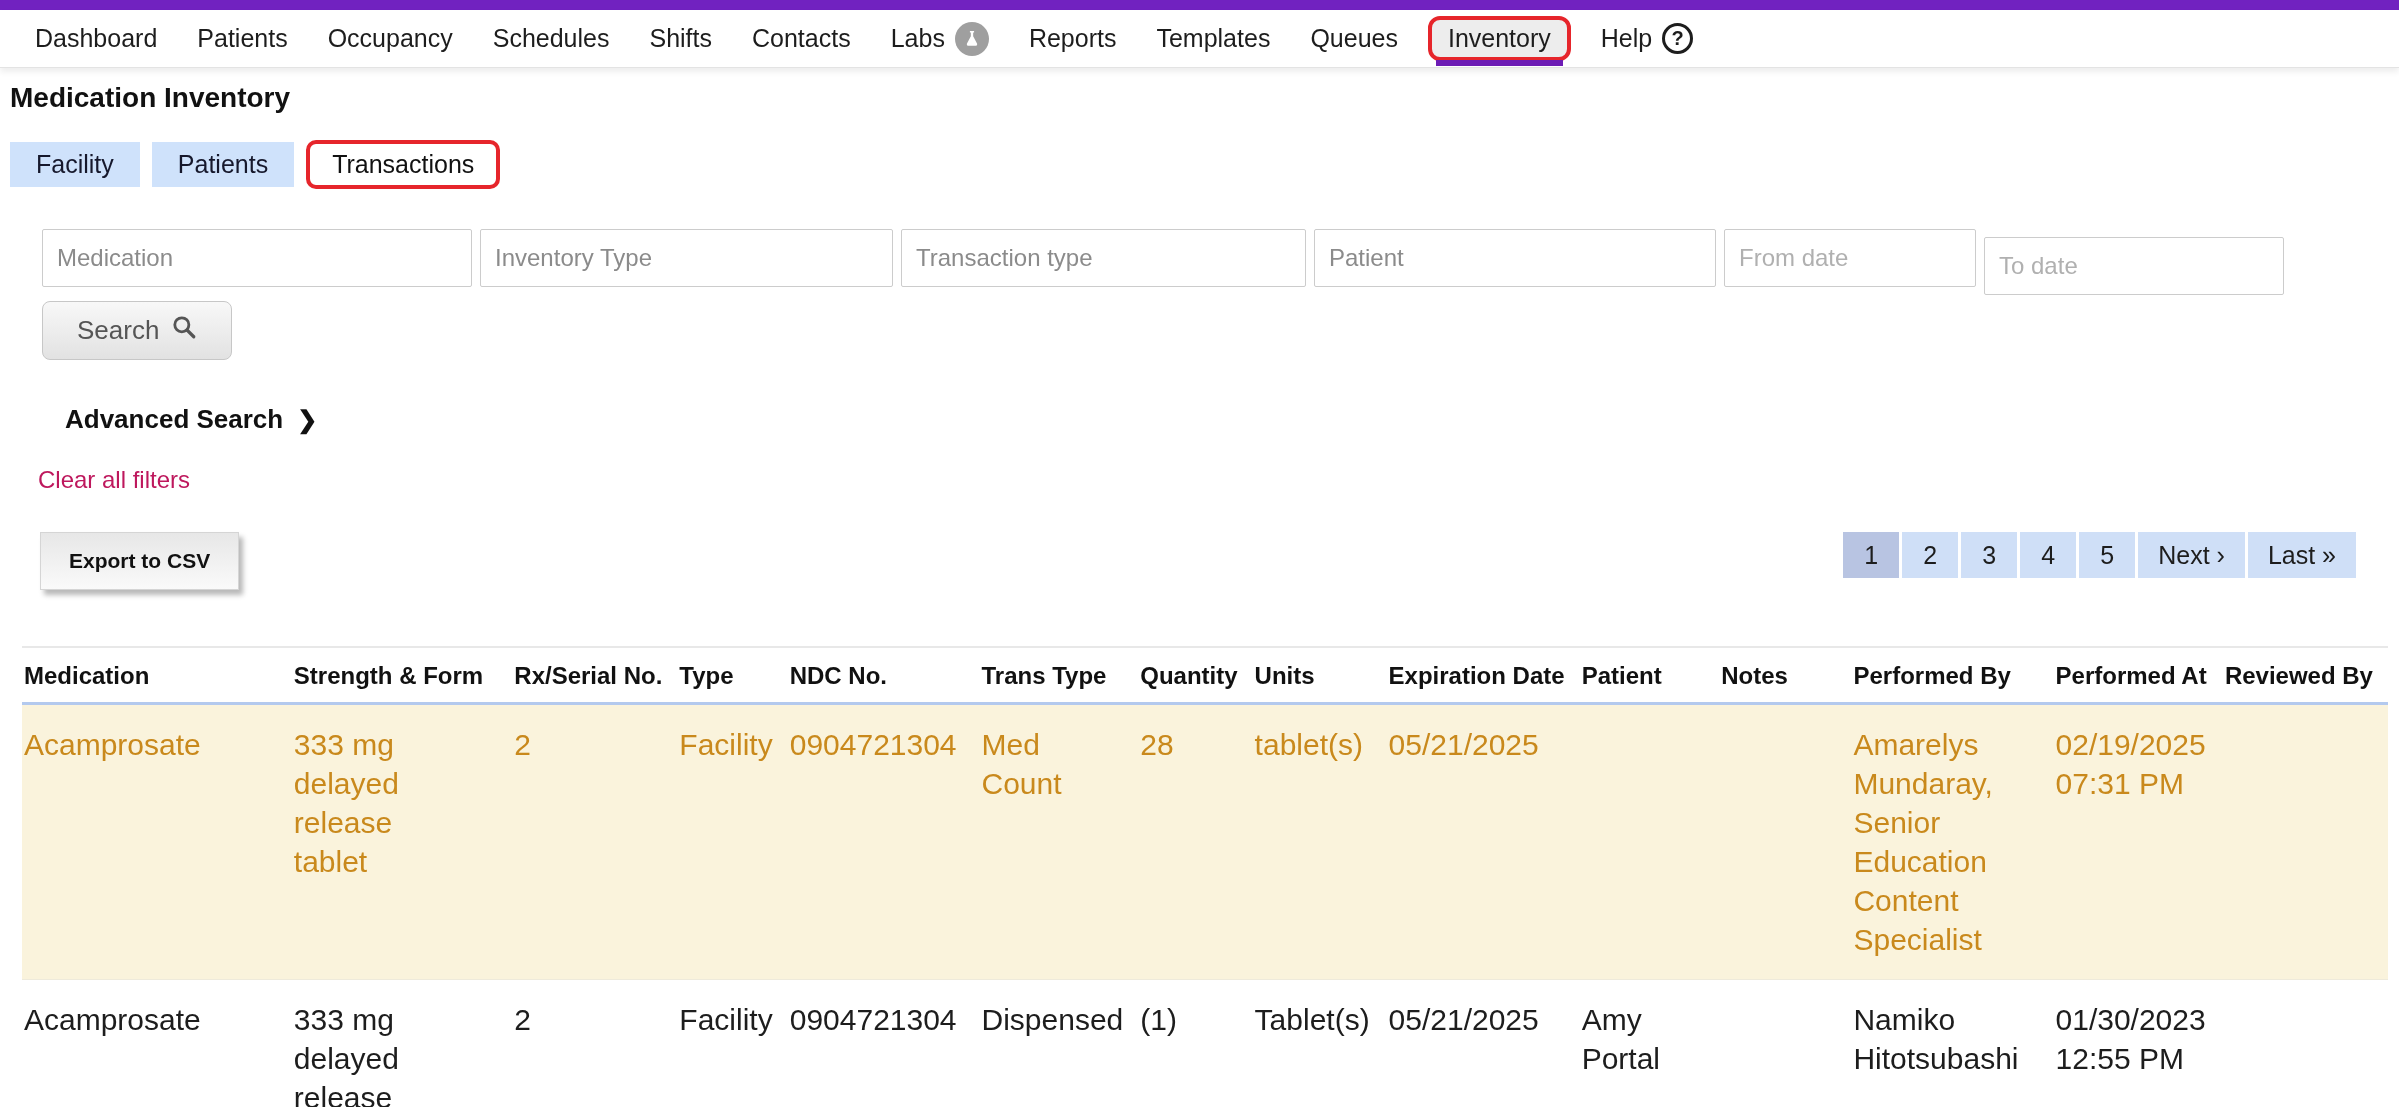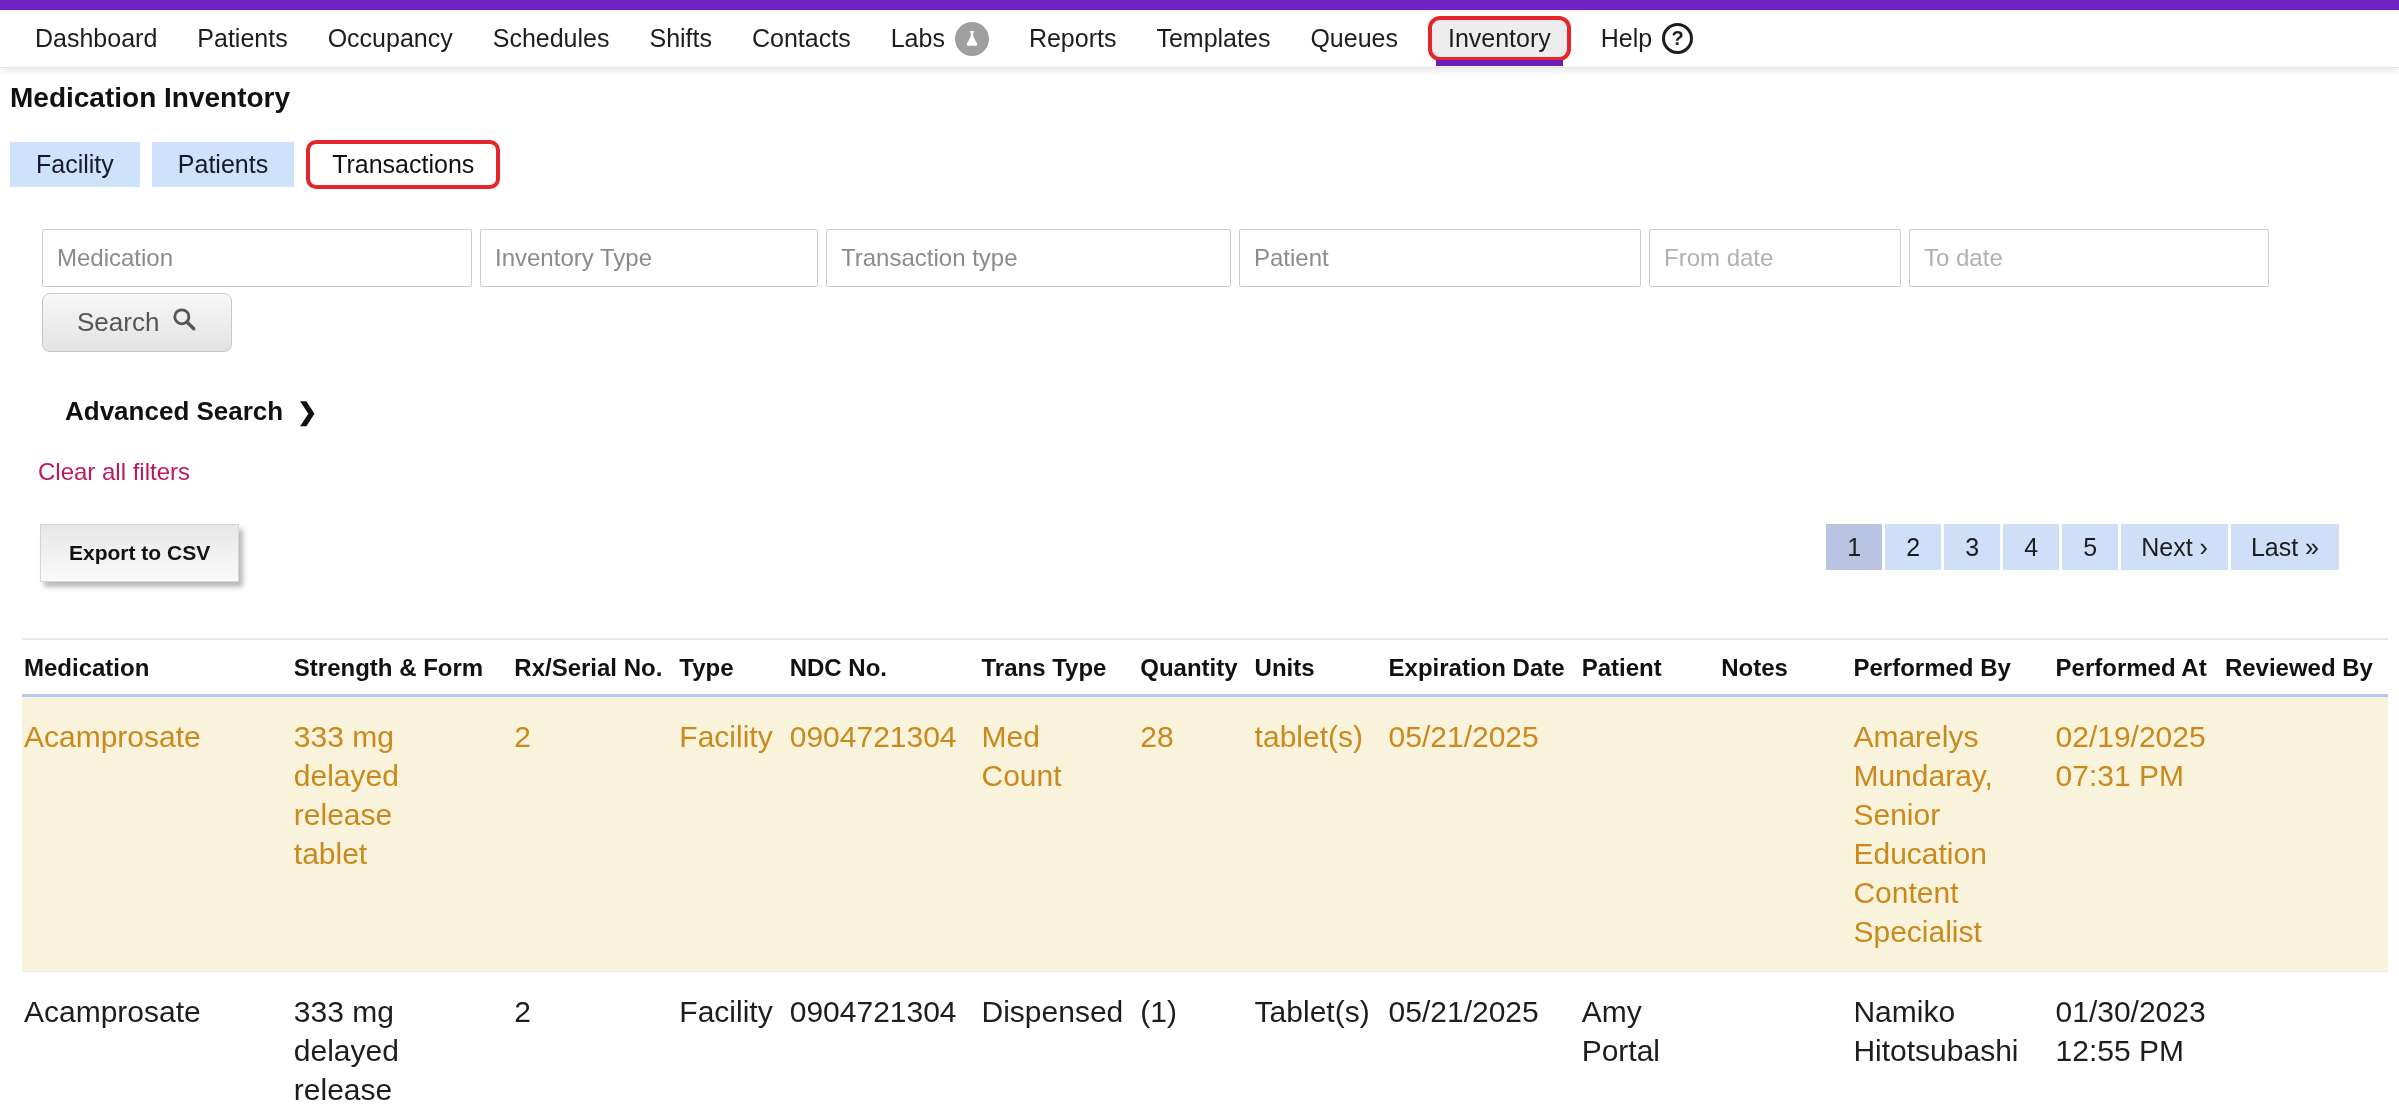--- a/index.html
+++ b/index.html
@@ -25,34 +25,34 @@
   .tabs { display: flex; gap: 12px; margin: 26px 0 0 10px; align-items: center; }
   .tab { font-size: 25px; color: #16182c; background: #cfe2fb; padding: 8px 26px; cursor: pointer; }
   .tab.annotated { background: #fff; border: 4px solid #e6252b; border-radius: 10px; padding: 6px 22px; color: #111; }
 
   
   .filter-row { display: flex; gap: 8px; margin: 40px 0 0 42px; }
   .filter-row input { height: 58px; border: 1px solid #ccc; border-radius: 2px; font-size: 24px; padding: 0 14px;
                       font-family: "Liberation Sans", sans-serif; color: #333; outline: none; }
   .filter-row input::placeholder { color: #8b8b8b; }
   .filter-row input.date::placeholder { color: #b0b0b0; }
-  .in-medication { width: 430px; } .in-invtype { width: 338px; } .in-transtype { width: 405px; }
-  .in-patient { width: 402px; } .in-from { width: 252px; } .in-to { width: 360px; }
+  .in-medication { width: 430px; } .in-invtype { width: 413px; } .in-transtype { width: 405px; }
+  .in-patient { width: 402px; } .in-from { width: 252px; } .in-to { width: 300px; margin-top: 8px; }
 
   .search-btn { margin: 6px 0 0 42px; display: inline-flex; align-items: center; gap: 12px;
                 background: linear-gradient(180deg, #f8f8f8, #e2e2e2); border: 1px solid #c7c7c7; border-radius: 8px;
                 font-size: 26px; color: #555; padding: 12px 34px; cursor: pointer; font-family: "Liberation Sans", sans-serif; justify-content: space-between; }
 
   .advanced { margin: 44px 0 0 65px; font-size: 26px; font-weight: bold; color: #111; display: flex; align-items: center; gap: 14px; cursor: pointer; }
   .advanced .chev { font-size: 24px; font-weight: bold; }
 
   .clear-filters { margin: 31px 0 0 38px; font-size: 24px; color: #be185d; cursor: pointer; display: inline-block; }
 
   
-  .toolbar-row { display: flex; justify-content: space-between; align-items: flex-start; margin: 38px 60px 0 40px; }
+  .toolbar-row { display: flex; justify-content: space-between; align-items: flex-start; margin: 38px 43px 0 40px; }
   .export-btn { background: linear-gradient(180deg, #e7e7e7, #fafafa); border: 1px solid #d5d5d5;
                 box-shadow: 4px 5px 5px rgba(0,0,0,0.28); font-size: 21px; font-weight: bold; color: #111;
                 padding: 16px 28px; cursor: pointer; font-family: "Liberation Sans", sans-serif; }
   .pagination { display: flex; gap: 3px; margin-right: 0; }
   .page-btn { background: #cfdff7; color: #1d1d1d; font-size: 25px; min-width: 56px; height: 46px;
               display: flex; align-items: center; justify-content: center; padding: 0 20px; cursor: pointer; }
   .page-btn.active { background: #b8c4e2; }
 
   
   table { border-collapse: collapse; table-layout: fixed; margin: 56px 11px 0 22px; }

